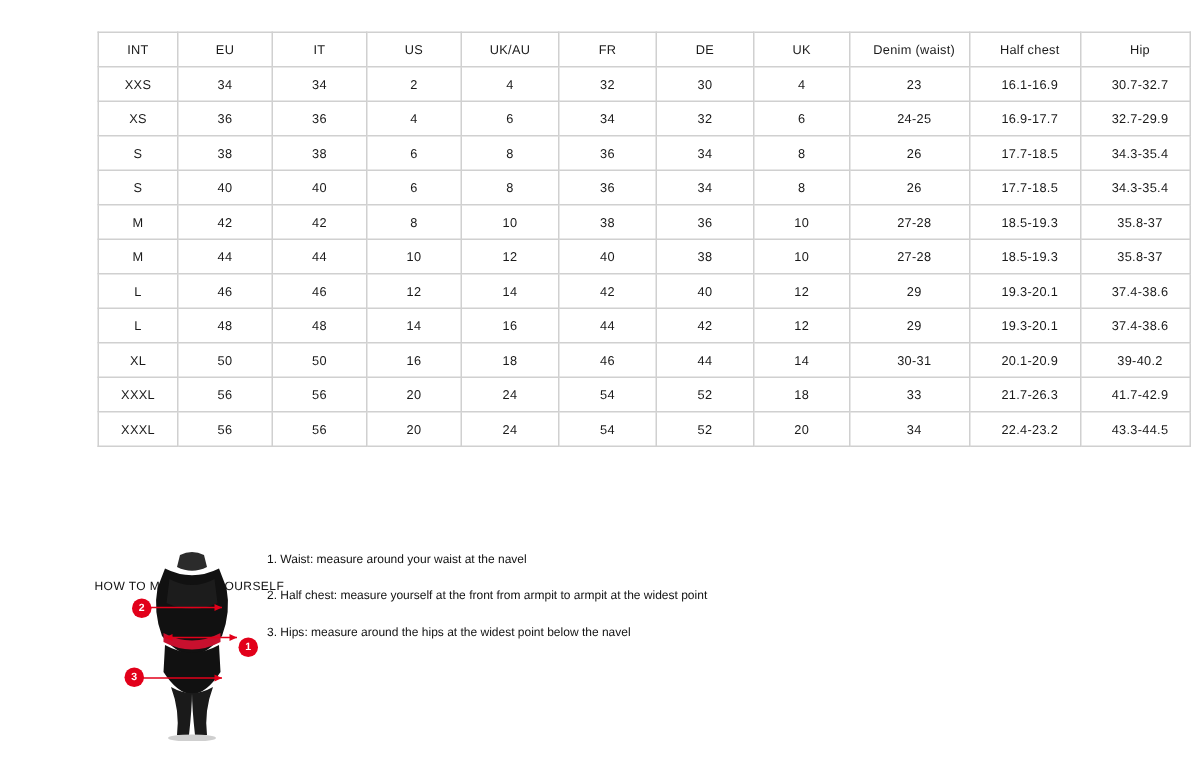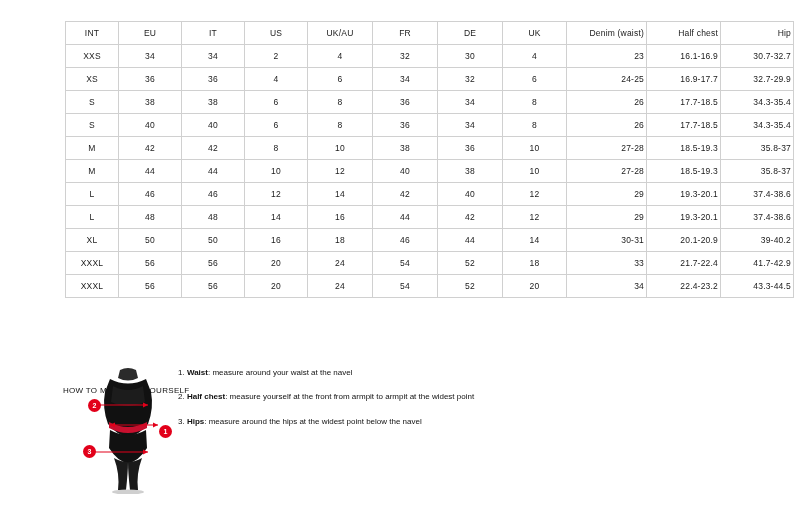--- a/index.html
+++ b/index.html
@@ -46,21 +46,21 @@
     padding: 0 2px;
     color: #1a1a1a;
     letter-spacing: 0.2px;
   }
   table.size-chart th {
     font-weight: normal;
   }
   
   table.size-chart td.al-left,
   table.size-chart th.al-left {
-    text-align: right;
+    text-align: center;
     padding-left: 8px;
     margin-top: 28px;
   }
 
   
   col.c0 { width: 53px; }
   col.c1 { width: 63px; }
   col.c2 { width: 63px; }
   col.c3 { width: 63px; }
   col.c4 { width: 65px; }
@@ -88,21 +88,21 @@
     top: 368px;
     width: 420px;
   }
   .measure-item {
     font-size: 8px;
     line-height: 1.3;
     margin-bottom: 14px;
     color: #111;
   }
   .measure-item .num { font-weight: normal; }
-  .measure-item b { font-weight: bold; }
+  .measure-item b { font-weight: normal; }
 
   
   .figure {
     position: absolute;
     left: 78px;
     top: 366px;
     width: 100px;
     height: 128px;
   }
   .figure svg { display: block; }
@@ -279,21 +279,21 @@
         <tr>
           <td>XXXL</td>
           <td>56</td>
           <td>56</td>
           <td>20</td>
           <td>24</td>
           <td>54</td>
           <td>52</td>
           <td>18</td>
           <td class="al-left">33</td>
-          <td class="al-left">21.7-22.4</td>
+          <td class="al-left">21.7-26.3</td>
           <td class="al-left">41.7-42.9</td>
         </tr>
         <tr>
           <td>XXXL</td>
           <td>56</td>
           <td>56</td>
           <td>20</td>
           <td>24</td>
           <td>54</td>
           <td>52</td>

